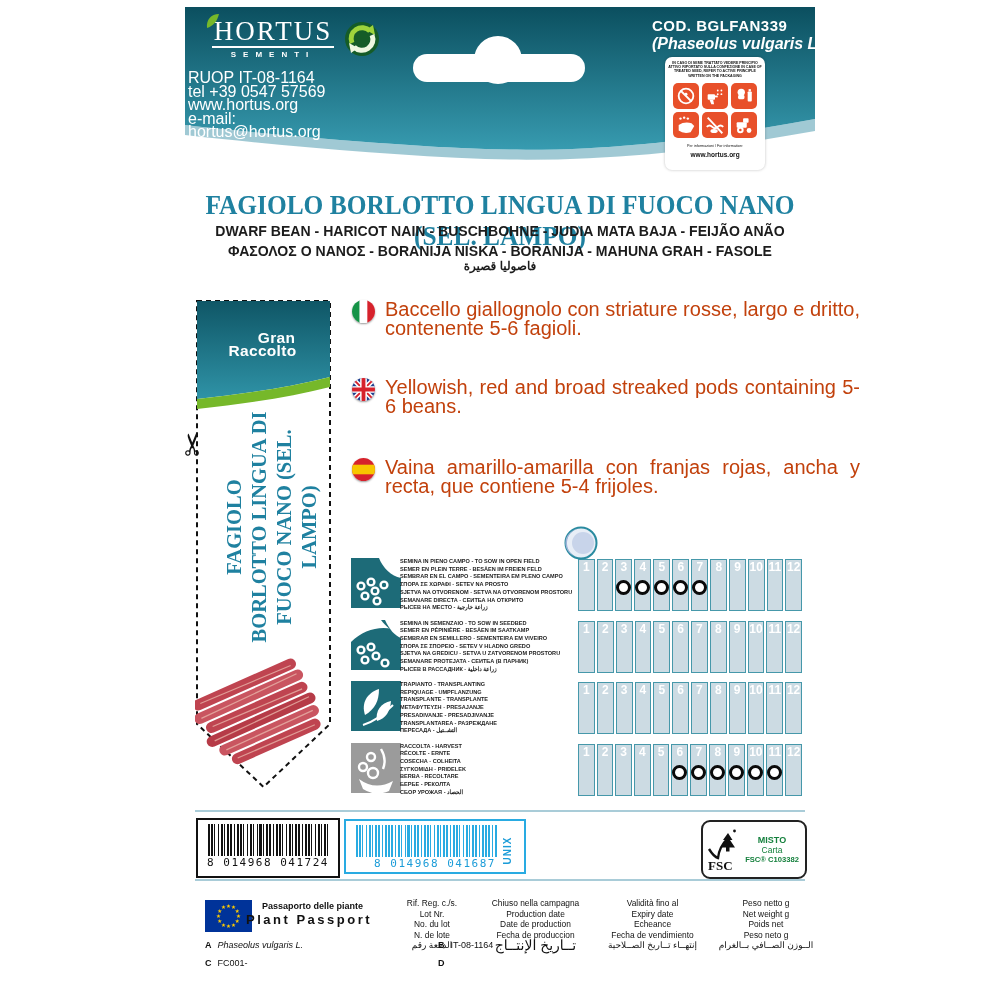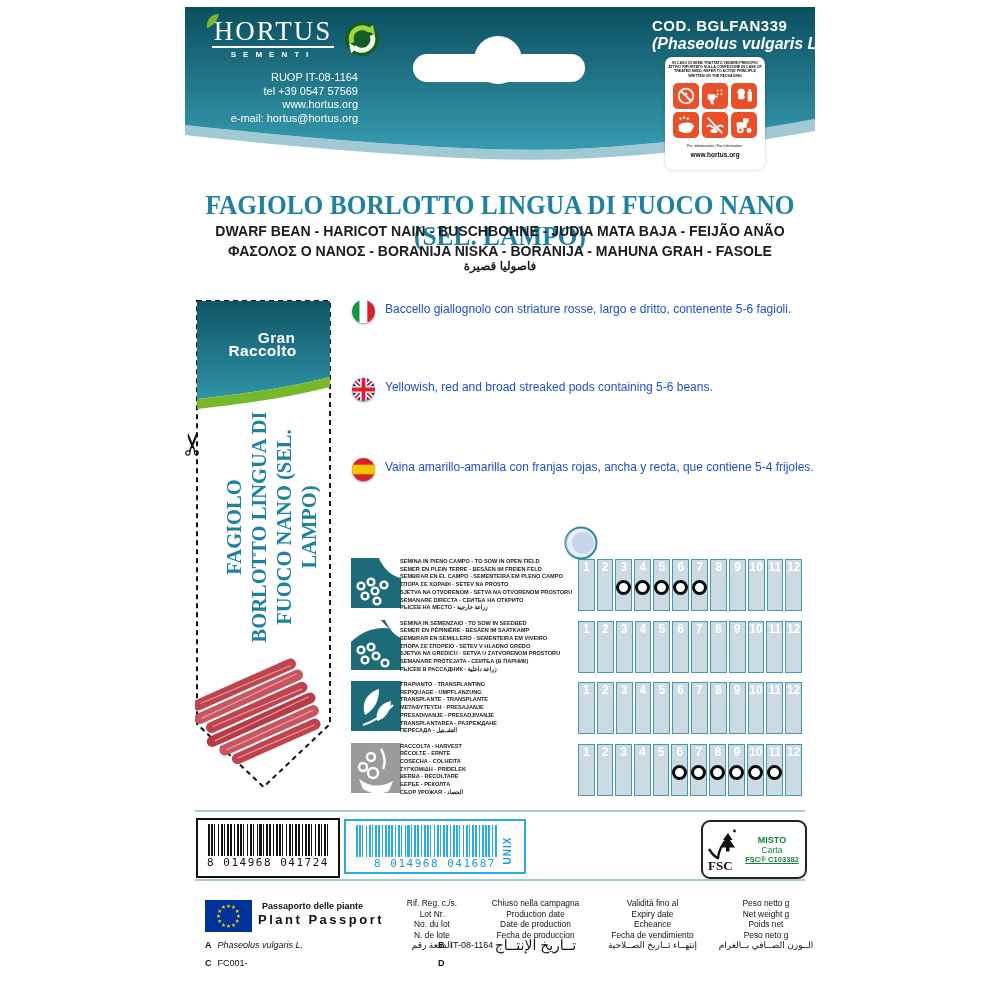--- a/index.html
+++ b/index.html
@@ -10,21 +10,21 @@
   
   #header-wave{left:185px;top:0;width:630px;height:170px;}
   #hang-capsule{left:413px;top:47px;width:172px;height:28px;background:#fff;border-radius:14px;}
   #hang-circle{left:474px;top:29px;width:48px;height:48px;background:#fff;border-radius:50%;}
   #hortus-logo{left:208px;top:11px;width:130px;text-align:center;color:#fff;}
   #hortus-word{font-family:"Liberation Serif",serif;font-size:27px;letter-spacing:2px;line-height:27px;position:relative;}
   #hortus-rule{height:2px;background:#fff;margin:1px 4px 2px 4px;}
   #hortus-sub{font-size:8px;letter-spacing:7px;font-weight:bold;}
   #logo-leaf{position:absolute;left:-4px;top:-6px;}
   #green-dot{left:344px;top:14px;width:36px;height:36px;}
-  #contact{left:188px;top:64px;width:170px;text-align:right;color:#fff;font-size:11px;line-height:13.5px;}
+  #contact{left:188px;top:64px;width:170px;text-align:left;color:#fff;font-size:16px;line-height:13.5px;}
   #product-code{left:652px;top:10px;color:#fff;font-size:15px;font-weight:bold;letter-spacing:.5px;}
   #species-name{left:652px;top:28px;color:#fff;font-size:16px;font-style:italic;font-weight:bold;}
 
   
   #warning-box{left:665px;top:50px;width:100px;height:113px;background:#fff;border-radius:7px;
     box-shadow:0 0 3px rgba(0,0,0,.25);z-index:5;text-align:center;}
   #warn-text{width:160px;font-size:6px;line-height:7px;font-weight:bold;transform:scale(.6);
     transform-origin:top left;margin:4px 0 0 2px;color:#111;}
   #warn-grid{position:absolute;left:8px;top:26px;width:84px;display:grid;
     grid-template-columns:repeat(3,26px);gap:3px;}
@@ -51,21 +51,21 @@
      transform:translate(-50%,-50%) rotate(-90deg);text-align:center;
      font-family:"Liberation Serif",serif;font-weight:bold;font-size:20.5px;line-height:25px;
      color:#1f81a0;}
   #scissors{left:180px;top:420px;font-size:30px;transform:rotate(-90deg);color:#111;z-index:6;
      font-family:"DejaVu Sans",sans-serif;}
 
   
   .desc-row{position:absolute;left:352px;width:508px;}
   .flag{position:absolute;left:0;top:0;width:23px;height:23px;border-radius:50%;overflow:hidden;
      box-shadow:0 1px 2px rgba(0,0,0,.4);}
-  .desc-text{margin-left:33px;font-size:12px;line-height:19px;text-align:justify;color:#1d4ed8;}
+  .desc-text{margin-left:33px;font-size:20px;line-height:19px;text-align:justify;color:#c2410c;}
 
   
   #moon-head-box{left:592px;top:526px;width:202px;height:21px;border:2px solid #2a8ba0;background:#fff;
      text-align:center;font-size:10.5px;font-weight:bold;color:#1d6b7a;line-height:21px;letter-spacing:.3px;}
   #moon-icon{left:564px;top:519px;width:34px;height:34px;z-index:2;}
   .cal-row{position:absolute;left:351px;width:453px;height:56px;}
   .row-icon{position:absolute;left:0;top:0;width:50px;height:50px;}
   .row-labels{position:absolute;left:49px;top:0;width:178px;font-size:6px;line-height:7.7px;
      font-weight:bold;color:#1c1c1c;transform:scaleX(.93);transform-origin:left top;white-space:nowrap;}
   .month-grid{position:absolute;left:227px;top:1px;width:224px;height:52px;display:grid;
@@ -85,26 +85,26 @@
   #barcode-blue .ean-num{color:#1b9cd8;}
   #barcode-blue .bars{margin-right:26px;}
   #unix-label{position:absolute;right:2px;top:24px;color:#1b9cd8;font-weight:bold;font-size:10px;
      transform:rotate(-90deg);letter-spacing:1px;}
   #print-info{left:522px;top:819px;width:172px;text-align:center;font-size:8.4px;line-height:11px;color:#222;}
   #fsc-box{left:701px;top:813px;width:102px;height:55px;border:2px solid #222;border-radius:9px;
      display:flex;align-items:center;background:#fff;}
   #fsc-right{width:62px;text-align:center;line-height:10px;color:#15803d;}
   #fsc-right .b{font-weight:bold;font-size:9px;}
   #fsc-right .s{font-size:8.5px;}
-  #fsc-right .c{font-weight:bold;font-size:7.6px;text-decoration:underline;}
+  #fsc-right .c{font-weight:bold;font-size:7.6px;}
 
   
   #eu-flag{left:205px;top:893px;width:47px;height:32px;}
   #pp1{left:262px;top:894px;font-size:9px;font-weight:bold;color:#111;}
-  #pp2{left:258px;top:905px;font-size:13px;font-weight:bold;letter-spacing:2.5px;color:#111;}
+  #pp2{left:246px;top:905px;font-size:13px;font-weight:bold;letter-spacing:2.5px;color:#111;}
   .field{position:absolute;font-size:9px;color:#111;}
   .field b{margin-right:6px;}
   .fcol{position:absolute;top:891px;text-align:center;font-size:8.4px;line-height:10.6px;color:#111;}
 </style>
 </head>
 <body>
 
 <div id="page">
 
   <svg id="header-wave" class="abs" viewBox="0 0 630 170">

